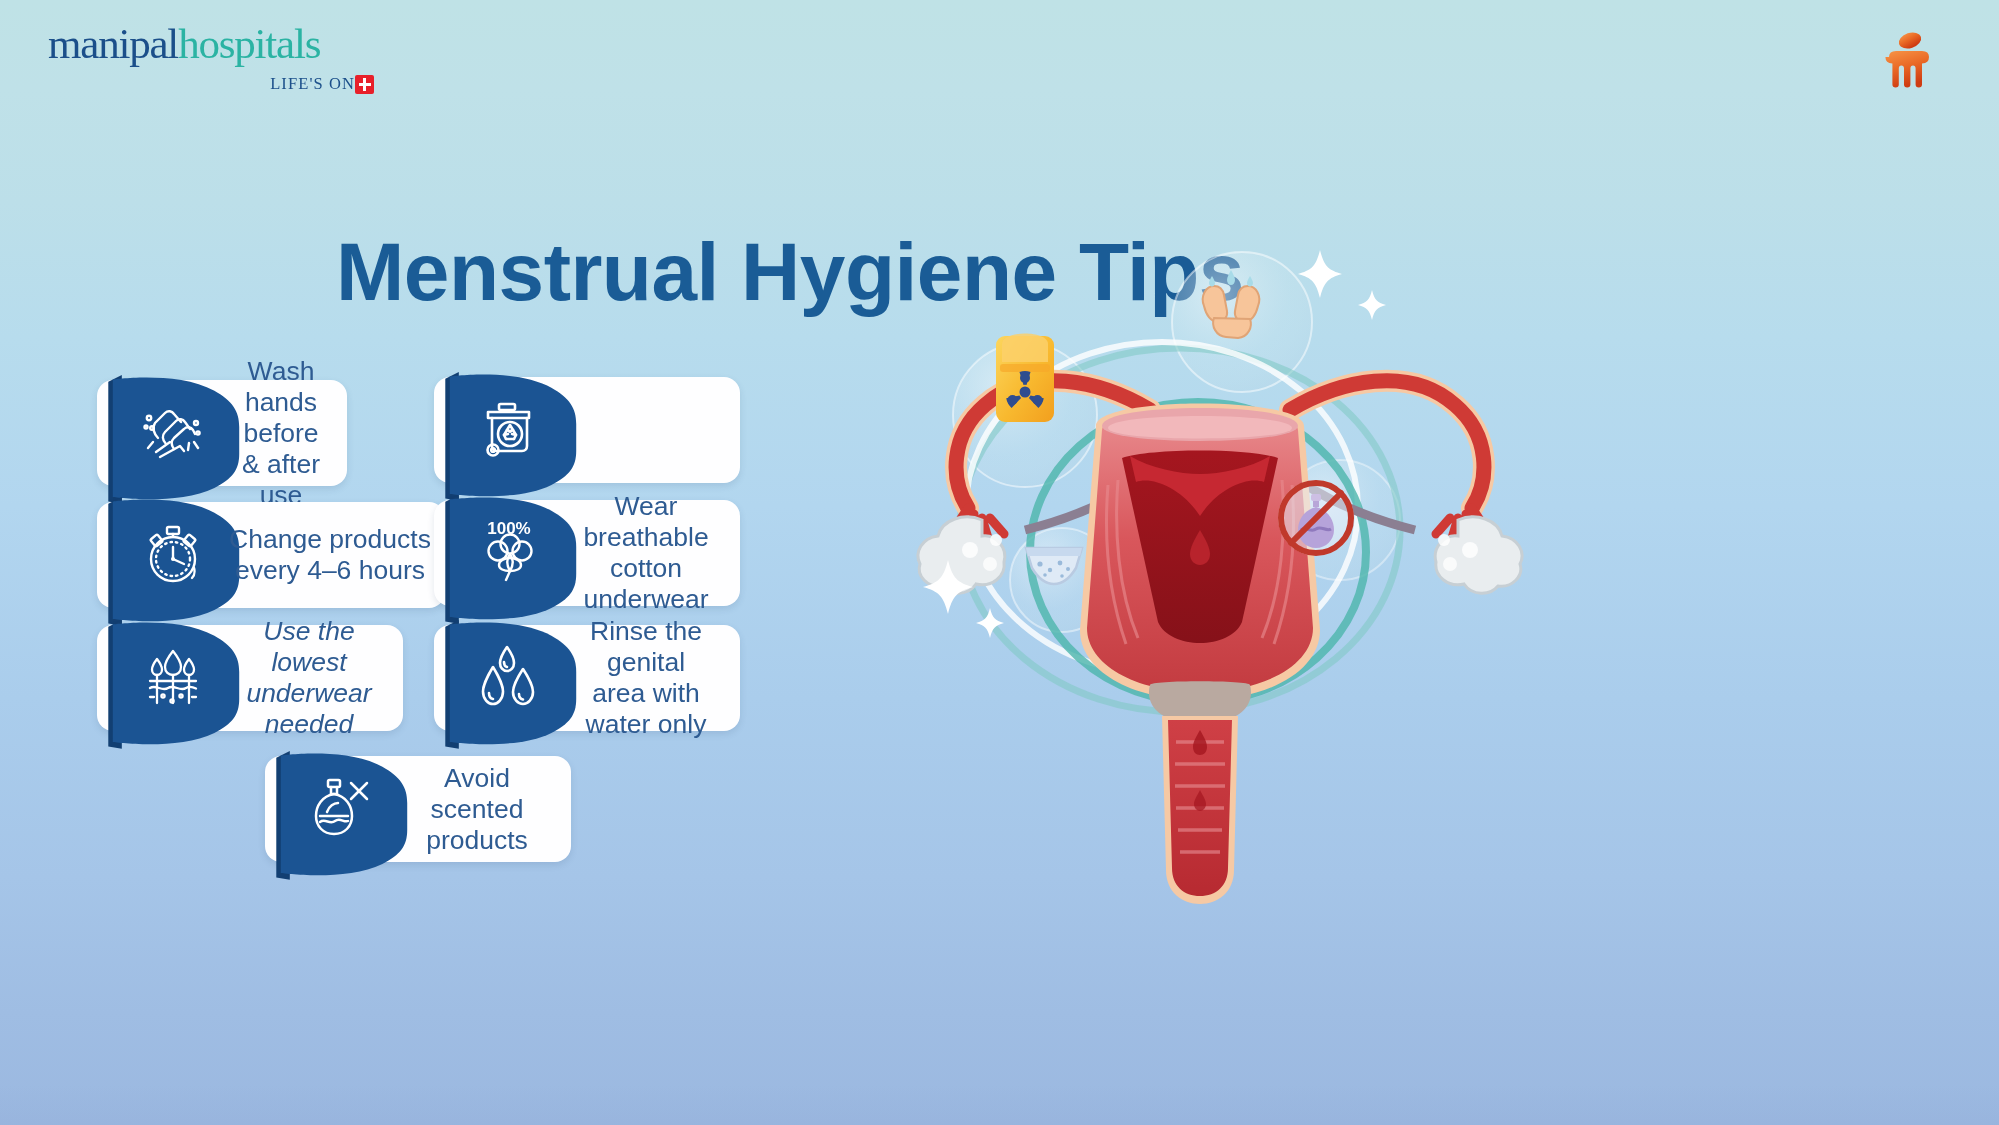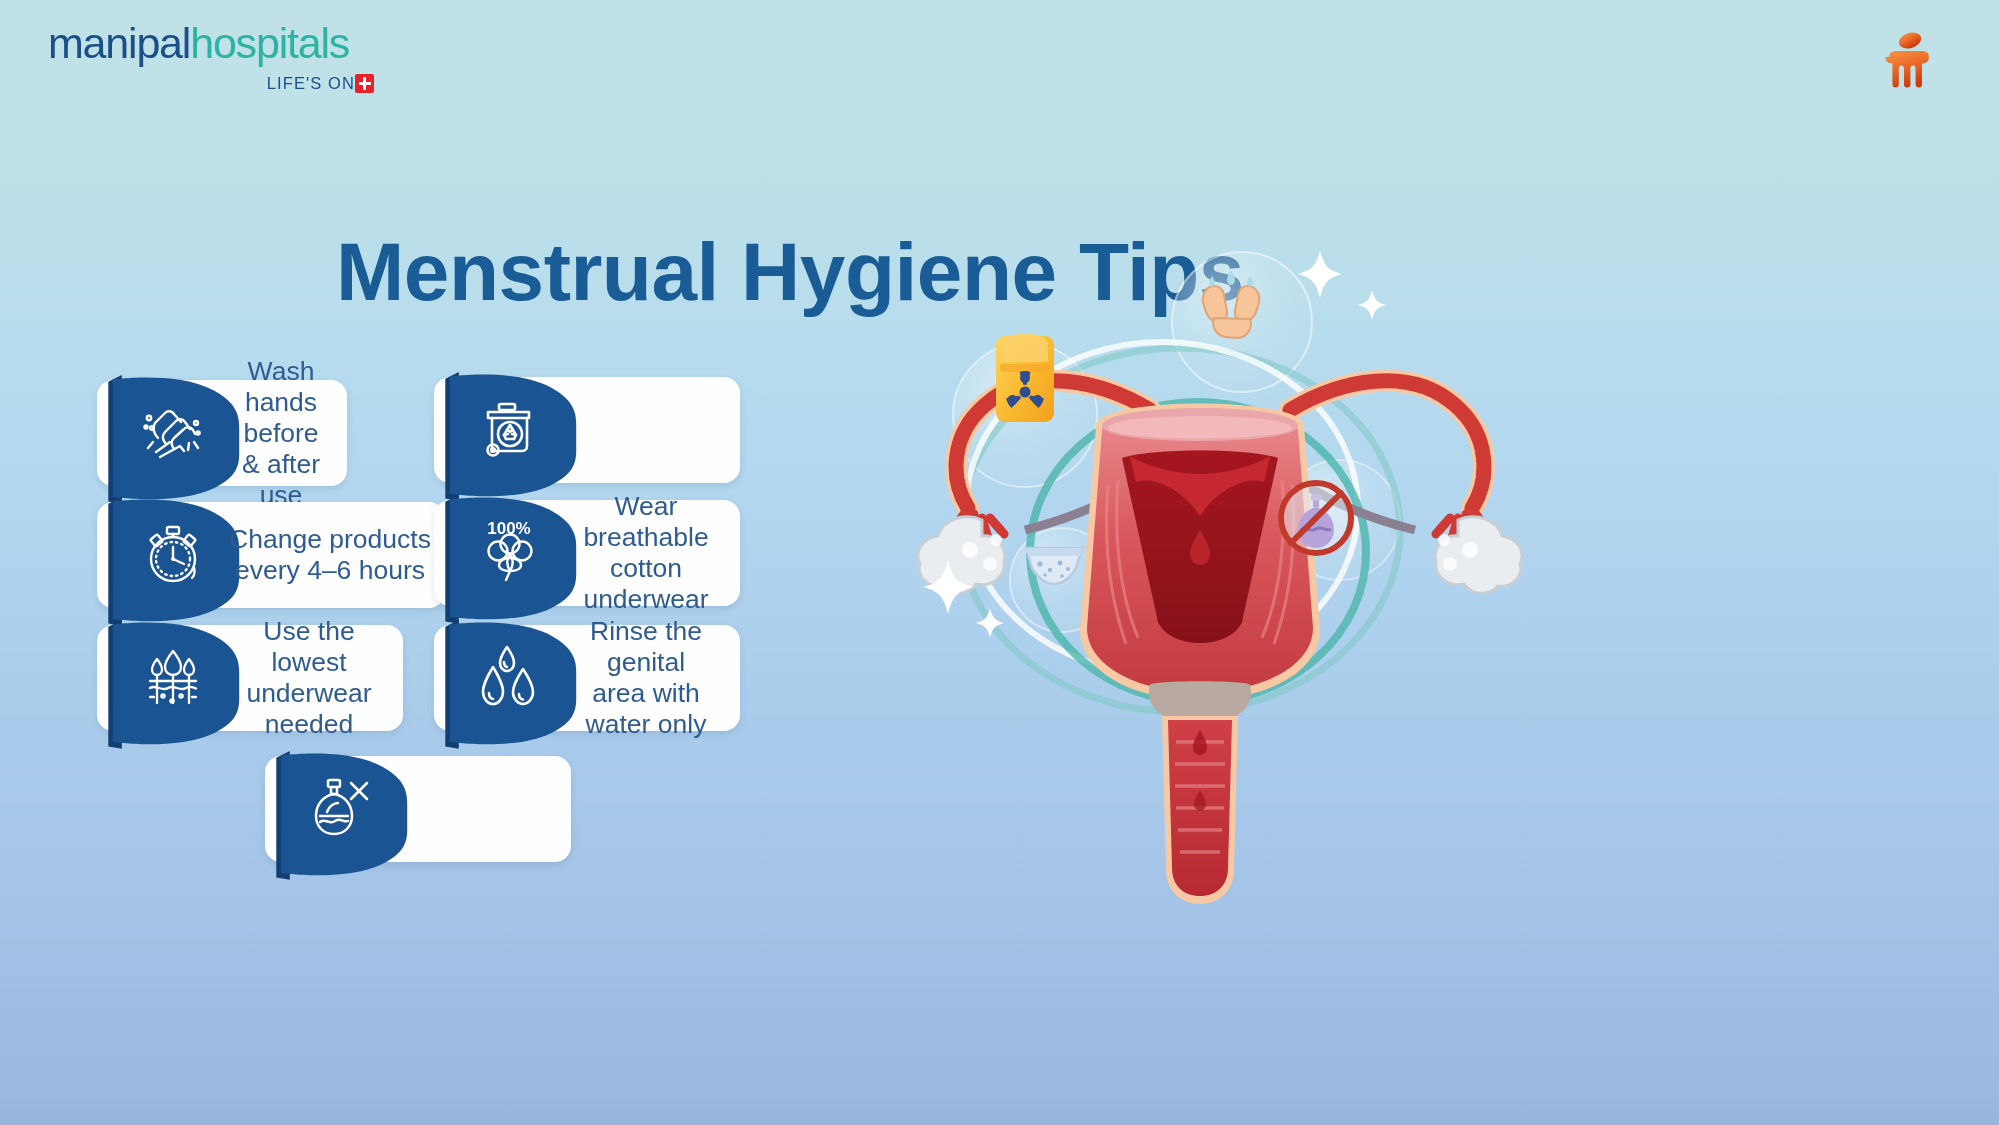--- a/index.html
+++ b/index.html
@@ -23,20 +23,21 @@
         #9bb8e0 100%);
     position: relative;
   }
 
   
   #header {
     position: absolute;
     top: 0; left: 0;
     width: 1999px;
     height: 120px;
+    font-family: Liberation Serif, serif;
   }
   #logo-block {
     position: absolute;
     left: 48px;
     top: 22px;
     width: 330px;
   }
   .logo-wordmark {
     font-size: 43px;
     letter-spacing: -1.2px;
@@ -147,21 +148,21 @@
     color: #2e5b92;
     font-size: 26.5px;
     line-height: 1.17;
   }
 
   
   #card-1 { left: 97px;  top: 0;   width: 250px; }
   #card-2 { left: 434px; top: -3px; width: 306px; }
   #card-3 { left: 97px;  top: 122px; width: 348px; }
   #card-4 { left: 434px; top: 120px; width: 306px; }
-  #card-5 { left: 97px;  top: 245px; width: 306px; }
+  #card-5 { left: 97px;  top: 245px; width: 306px; font-style: italic; }
   #card-6 { left: 434px; top: 245px; width: 306px; }
   #card-7 { left: 265px; top: 376px; width: 306px; }
 
   
   #illustration {
     position: absolute;
     left: 850px;
     top: 230px;
     width: 700px;
     height: 680px;
@@ -394,20 +395,24 @@
           <rect x="24" y="10" width="12" height="7" rx="1.5"></rect>
           <path d="M27 17 L27 24 L33 24 L33 17"></path>
           <path d="M30 24 C18 26 12 36 12 46 C12 56 19 64 30 64 C41 64 48 56 48 46 C48 36 42 26 30 24 Z"></path>
           <path d="M16 46 L44 46"></path>
           <path d="M16 52 C21 48 26 55 31 51 C36 47 40 53 44 51"></path>
           <path d="M23 42 C25 36 30 33 34 33"></path>
           <path d="M47 13 L63 29"></path>
           <path d="M63 13 L47 29"></path>
         </svg>
       </span>
+    </div>
+    <div class="tip-text">
+      <span>Avoid scented</span><br>
+      <span>products</span>
     </div>
   </div>
 
 </div>
 
 <div id="illustration">
   <svg viewBox="0 0 700 680" width="700" height="680" aria-hidden="true">
     <defs>
       <radialGradient id="bubbleG" cx="0.35" cy="0.3" r="0.75">
         <stop offset="0" stop-color="#ffffff" stop-opacity="0.45"></stop>

